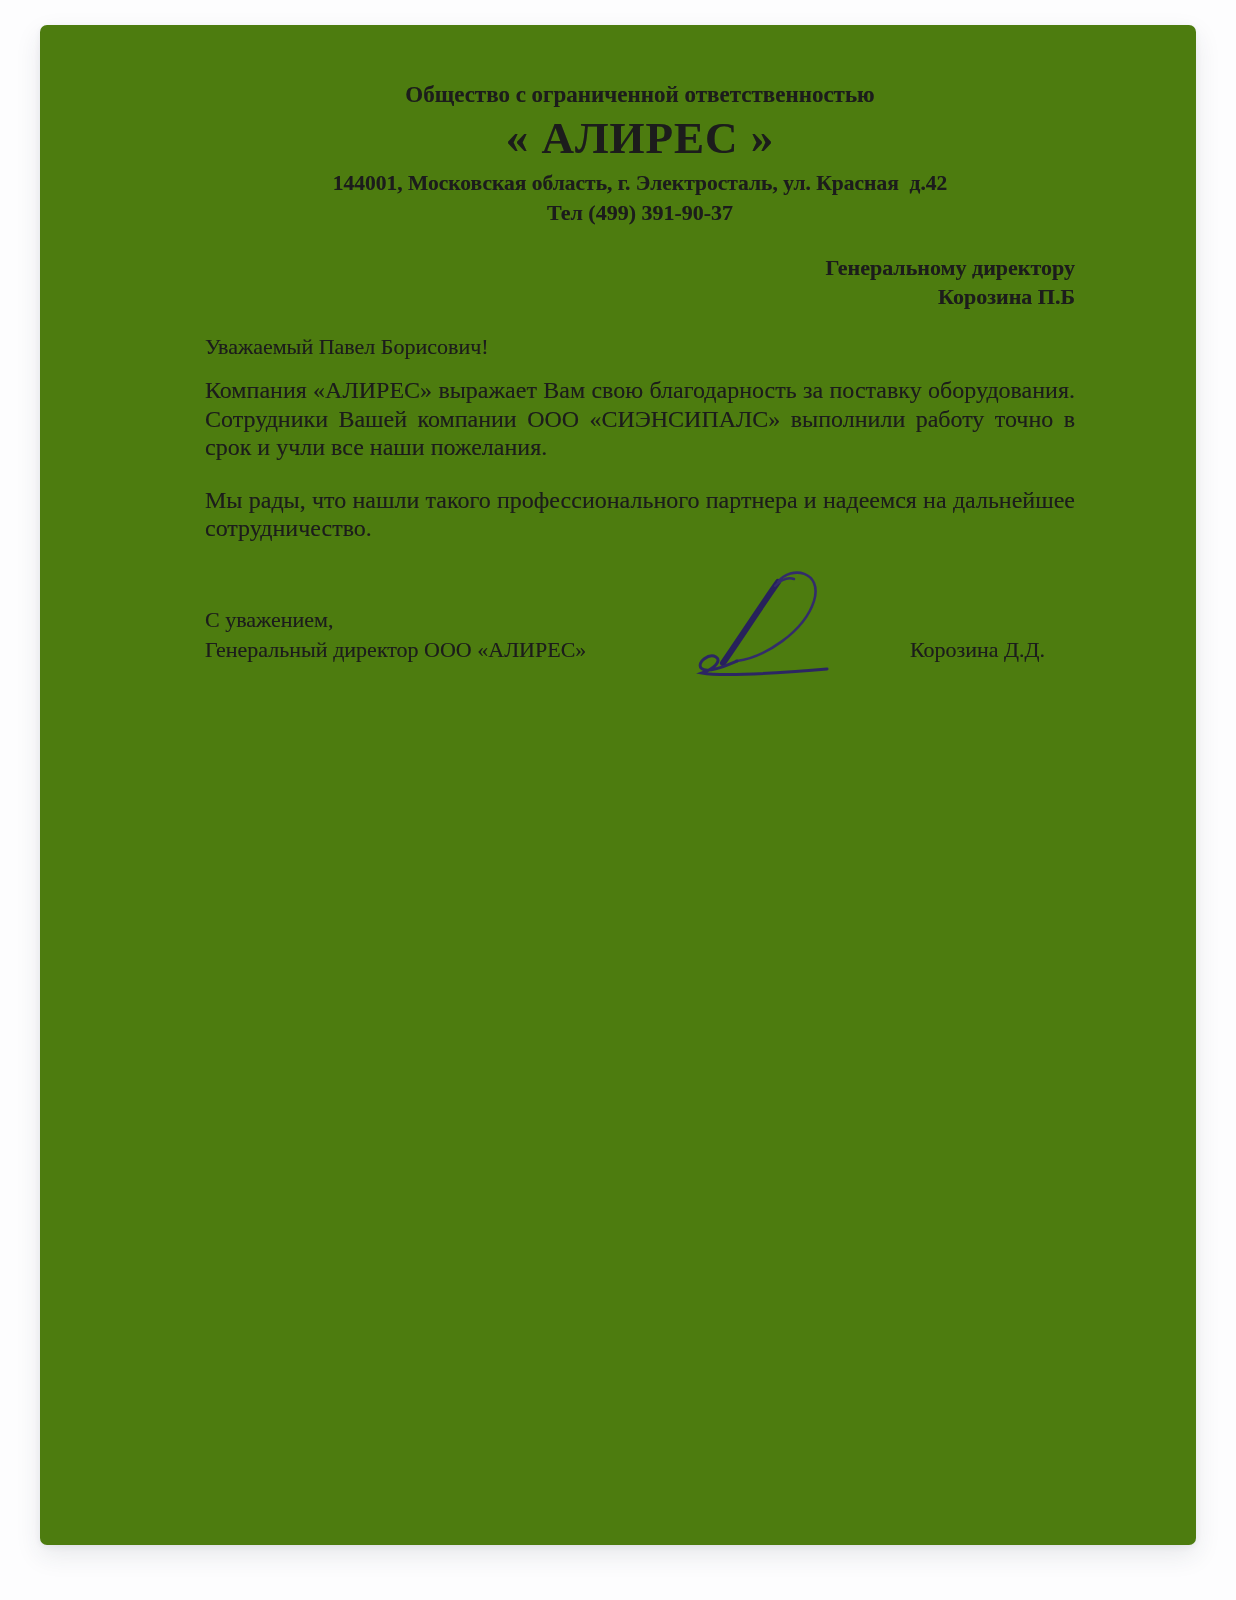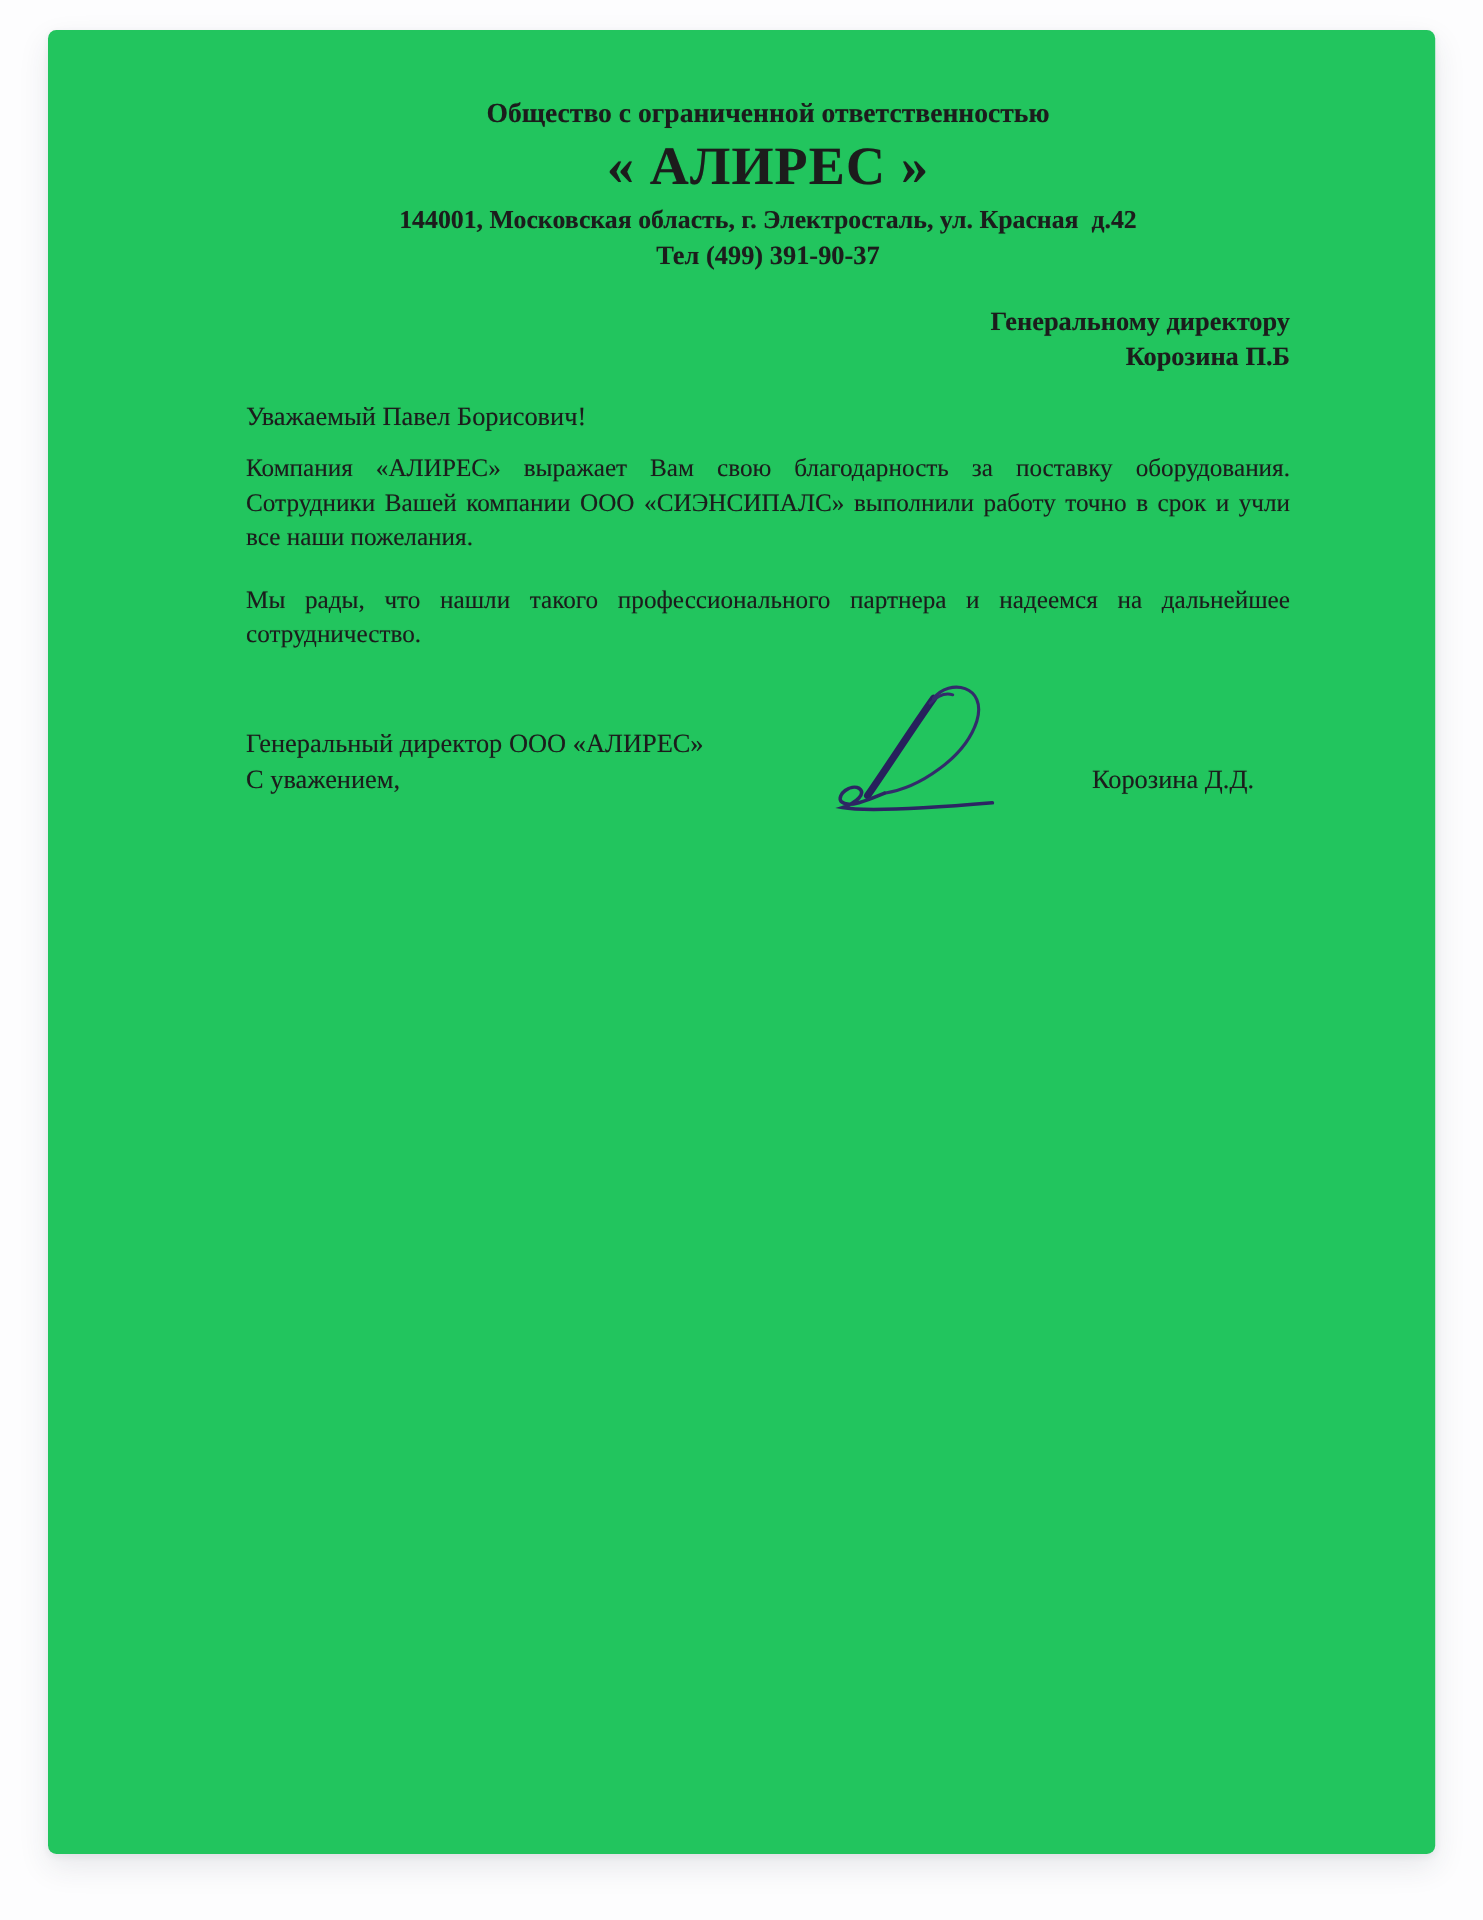--- a/index.html
+++ b/index.html
@@ -11,21 +11,21 @@
     height: 1600px;
     background: #fdfdfe;
     font-family: "Liberation Serif", "DejaVu Serif", serif;
     overflow: hidden;
   }
   .page {
     position: relative;
     width: 1156px;
     height: 1520px;
     margin: 25px 40px 55px 40px;
-    background: #22c55e;
+    background: #4d7c0f;
     border-radius: 7px;
     box-shadow: 0 10px 26px rgba(40, 50, 70, 0.10), 0 2px 6px rgba(40, 50, 70, 0.06);
     overflow: hidden;
   }
   .content {
     position: relative;
     margin-left: 165px;
     width: 870px;
     padding-top: 56px;
     color: #1c1c1c;
@@ -73,21 +73,21 @@
     font-size: 22px;
     line-height: 28px;
   }
   .salutation {
     margin-top: 22px;
     font-size: 22px;
     line-height: 28px;
   }
   
   .para {
-    font-size: 21px;
+    font-size: 24px;
     line-height: 28.5px;
     text-align: justify;
     text-justify: inter-word;
   }
   .para.p1 { margin-top: 15px; }
   .para.p2 { margin-top: 20px; }
   .para.p3 { margin-top: 24px; }
   
   .closing {
     position: relative;
@@ -136,22 +136,22 @@
     </div>
 
 
     <div class="salutation">Уважаемый Павел Борисович!</div>
 
     <div class="para p1">Компания «АЛИРЕС» выражает Вам свою благодарность за поставку оборудования. Сотрудники Вашей компании ООО «СИЭНСИПАЛС» выполнили работу точно в срок и учли все наши пожелания.</div>
     <div class="para p3">Мы рады, что нашли такого профессионального партнера и надеемся на дальнейшее сотрудничество.</div>
 
     <div class="closing">
       <div class="closing-left">
+        <div>С уважением,</div>
         <div>Генеральный директор ООО «АЛИРЕС»</div>
-        <div>С уважением,</div>
       </div>
 
       <div class="signature">
         <svg viewBox="0 0 180 130" xmlns="http://www.w3.org/2000/svg" fill="none">
 
           <path d="M 48 108 C 62 88 88 48 103 27" stroke="#27215c" stroke-width="6" stroke-linecap="round"></path>
 
           <path d="M 103 27 C 116 10 148 16 139 46 C 129 77 90 102 62 106" stroke="#332c6b" stroke-width="2.6" stroke-linecap="round"></path>
 
           <path d="M 100 31 C 106 25 113 22 119 24" stroke="#332c6b" stroke-width="2.4" stroke-linecap="round"></path>

